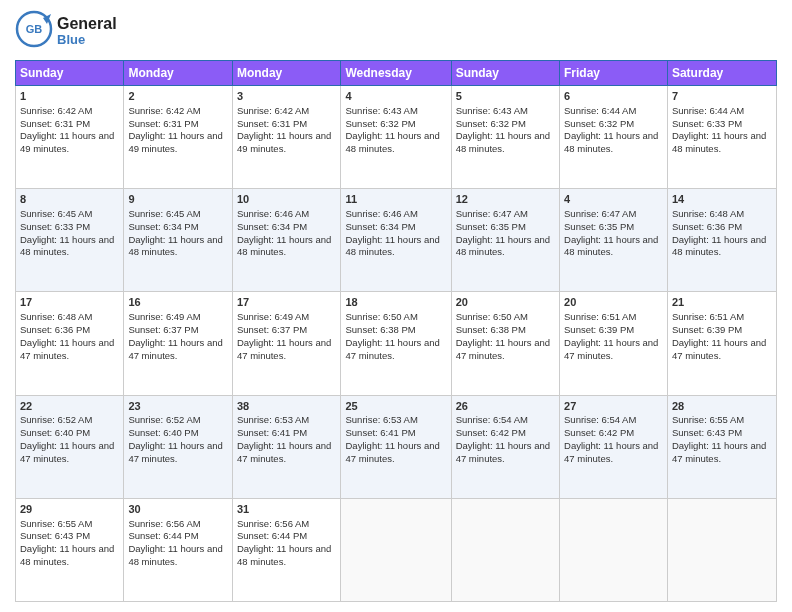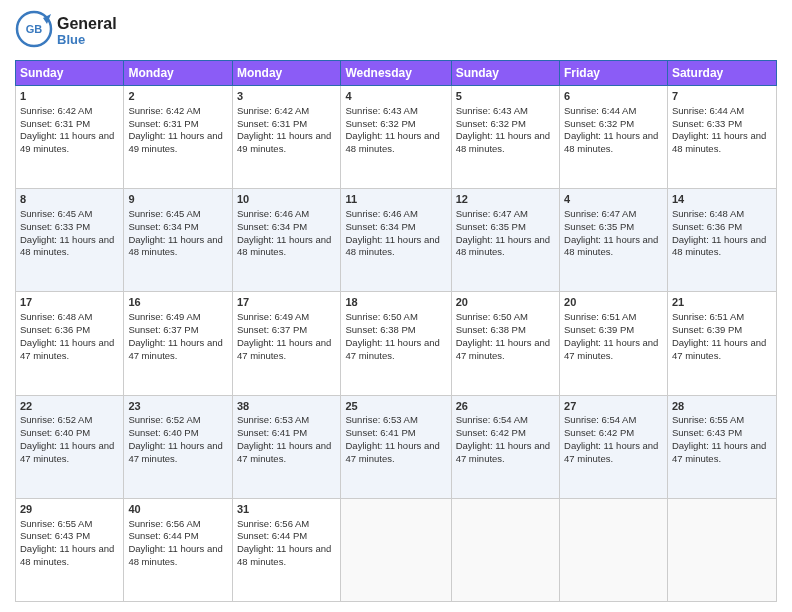--- a/index.html
+++ b/index.html
@@ -144,21 +144,21 @@
           <td><span class="day-num">22</span><span>Sunrise: 6:52 AM</span><br><span>Sunset: 6:40 PM</span><br><span>Daylight: 11 hours and 47 minutes.</span></td>
           <td><span class="day-num">23</span><span>Sunrise: 6:52 AM</span><br><span>Sunset: 6:40 PM</span><br><span>Daylight: 11 hours and 47 minutes.</span></td>
           <td><span class="day-num">38</span><span>Sunrise: 6:53 AM</span><br><span>Sunset: 6:41 PM</span><br><span>Daylight: 11 hours and 47 minutes.</span></td>
           <td><span class="day-num">25</span><span>Sunrise: 6:53 AM</span><br><span>Sunset: 6:41 PM</span><br><span>Daylight: 11 hours and 47 minutes.</span></td>
           <td><span class="day-num">26</span><span>Sunrise: 6:54 AM</span><br><span>Sunset: 6:42 PM</span><br><span>Daylight: 11 hours and 47 minutes.</span></td>
           <td><span class="day-num">27</span><span>Sunrise: 6:54 AM</span><br><span>Sunset: 6:42 PM</span><br><span>Daylight: 11 hours and 47 minutes.</span></td>
           <td><span class="day-num">28</span><span>Sunrise: 6:55 AM</span><br><span>Sunset: 6:43 PM</span><br><span>Daylight: 11 hours and 47 minutes.</span></td>
         </tr>
         <tr>
           <td><span class="day-num">29</span><span>Sunrise: 6:55 AM</span><br><span>Sunset: 6:43 PM</span><br><span>Daylight: 11 hours and 48 minutes.</span></td>
-          <td><span class="day-num">40</span><span>Sunrise: 6:56 AM</span><br><span>Sunset: 6:44 PM</span><br><span>Daylight: 11 hours and 48 minutes.</span></td>
+          <td><span class="day-num">30</span><span>Sunrise: 6:56 AM</span><br><span>Sunset: 6:44 PM</span><br><span>Daylight: 11 hours and 48 minutes.</span></td>
           <td><span class="day-num">31</span><span>Sunrise: 6:56 AM</span><br><span>Sunset: 6:44 PM</span><br><span>Daylight: 11 hours and 48 minutes.</span></td>
           <td class="empty"></td>
           <td class="empty"></td>
           <td class="empty"></td>
           <td class="empty"></td>
         </tr>
       </tbody>
   </table>
 </div>
 

